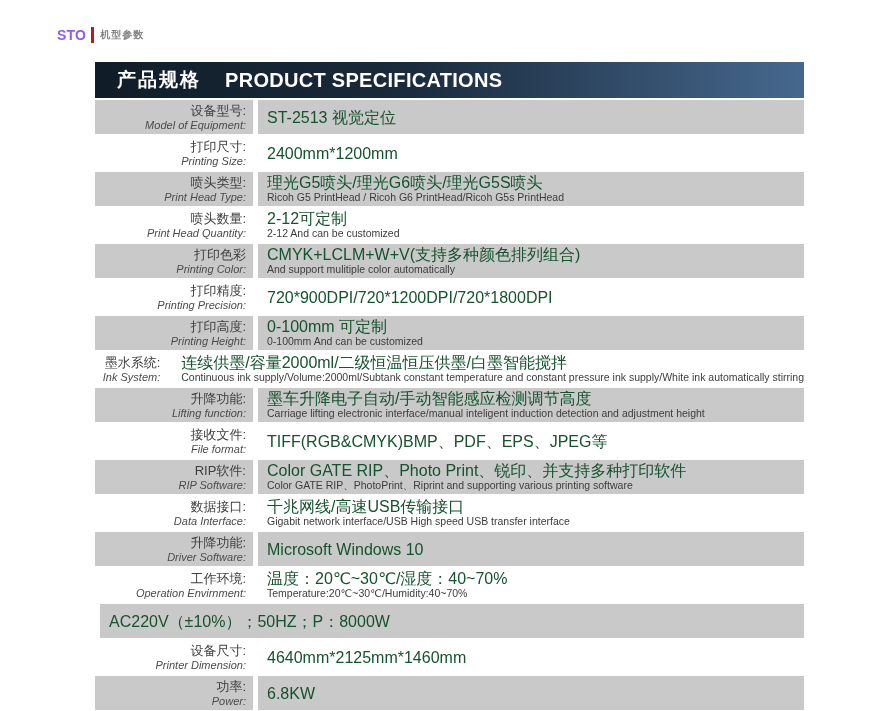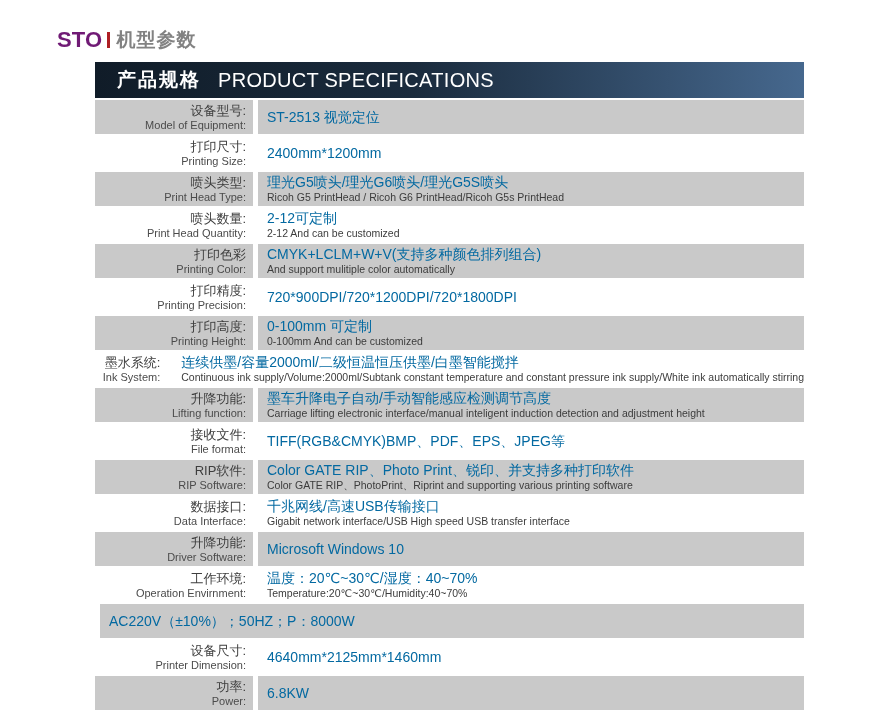--- a/index.html
+++ b/index.html
@@ -4,51 +4,51 @@
 <style>
   html,body{margin:0;padding:0;}
   body{
     width:896px;height:711px;overflow:hidden;position:relative;
     background:#ffffff;
     font-family:"Liberation Sans","DejaVu Sans",sans-serif;
     -webkit-font-smoothing:antialiased;
   }
   
   .brand{position:absolute;left:57px;top:27px;display:flex;align-items:center;}
-  .brand-logo{font-size:22px;font-weight:800;color:#701a75;letter-spacing:0.2px;}
+  .brand-logo{font-size:14px;font-weight:800;color:#8b5cf6;letter-spacing:0.2px;}
   .brand-divider{width:3px;height:16px;background:#ae1f24;margin:0 6px 0 5px;}
-  .brand-section{font-size:19px;font-weight:700;color:#828282;letter-spacing:1px;}
+  .brand-section{font-size:10px;font-weight:700;color:#828282;letter-spacing:1px;}
 
   
   .content{position:absolute;left:95px;top:62px;width:709px;}
 
   
   .header-bar{
-    height:36px;display:flex;align-items:center;gap:17px;
+    height:36px;display:flex;align-items:center;gap:24px;
     padding-left:22px;box-sizing:border-box;margin-bottom:2px;
     background:linear-gradient(90deg,#101c28 0%,#1a2b3d 45%,#46688e 100%);
   }
   .header-zh{font-size:19px;font-weight:700;color:#ffffff;letter-spacing:2px;}
-  .header-en{font-size:20px;font-weight:400;color:#ffffff;letter-spacing:0.3px;}
+  .header-en{font-size:20px;font-weight:700;color:#ffffff;letter-spacing:0.3px;}
 
   
   .row{display:flex;min-height:34px;margin-bottom:2px;}
   .row .cell-label{
     width:158px;box-sizing:border-box;padding:2px 7px 2px 0;
     display:flex;flex-direction:column;justify-content:center;align-items:flex-end;
     text-align:right;
   }
   .row .cell-value{
     flex:1;margin-left:5px;box-sizing:border-box;padding:2px 0 2px 9px;
     display:flex;flex-direction:column;justify-content:center;align-items:flex-start;
   }
   .row.shaded .cell-label,.row.shaded .cell-value{background:#c9c9c9;}
   .lbl-zh{font-size:13px;color:#3e3e3e;line-height:16px;white-space:nowrap;}
-  .lbl-en{font-size:11px;color:#4b4b4b;line-height:13px;white-space:nowrap;}
-  .val-zh{font-size:14px;color:#0369a1;line-height:17px;white-space:nowrap;}
+  .lbl-en{font-size:11px;color:#4b4b4b;line-height:13px;white-space:nowrap;font-style:italic;}
+  .val-zh{font-size:16px;color:#14532d;line-height:17px;white-space:nowrap;}
   .val-en{font-size:10.5px;color:#3c3c3c;line-height:13px;white-space:nowrap;}
 </style>
 </head>
 <body>
 
 <div class="brand">
   <span class="brand-logo">STO</span>
   <span class="brand-divider"></span>
   <span class="brand-section">机型参数</span>
 </div>

